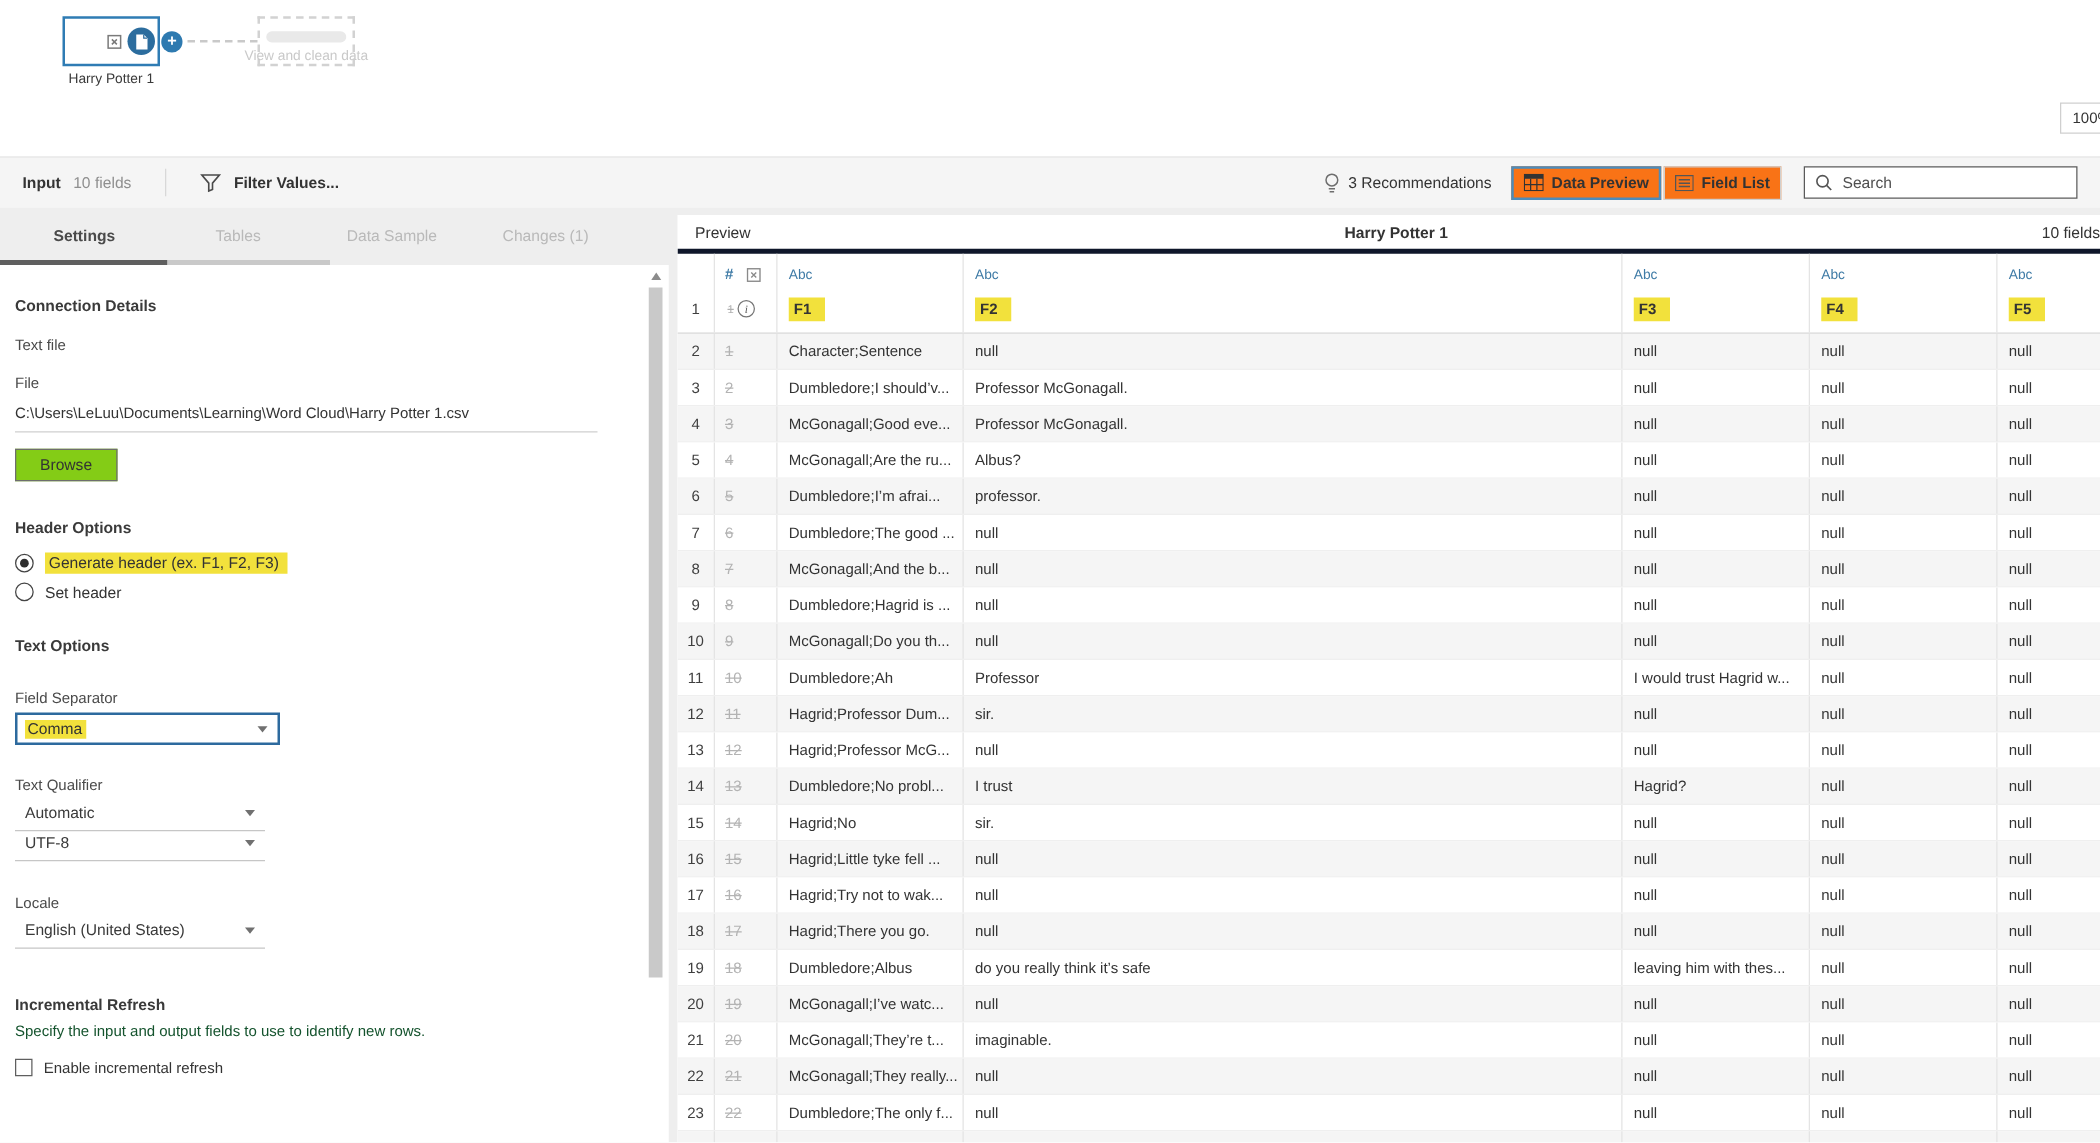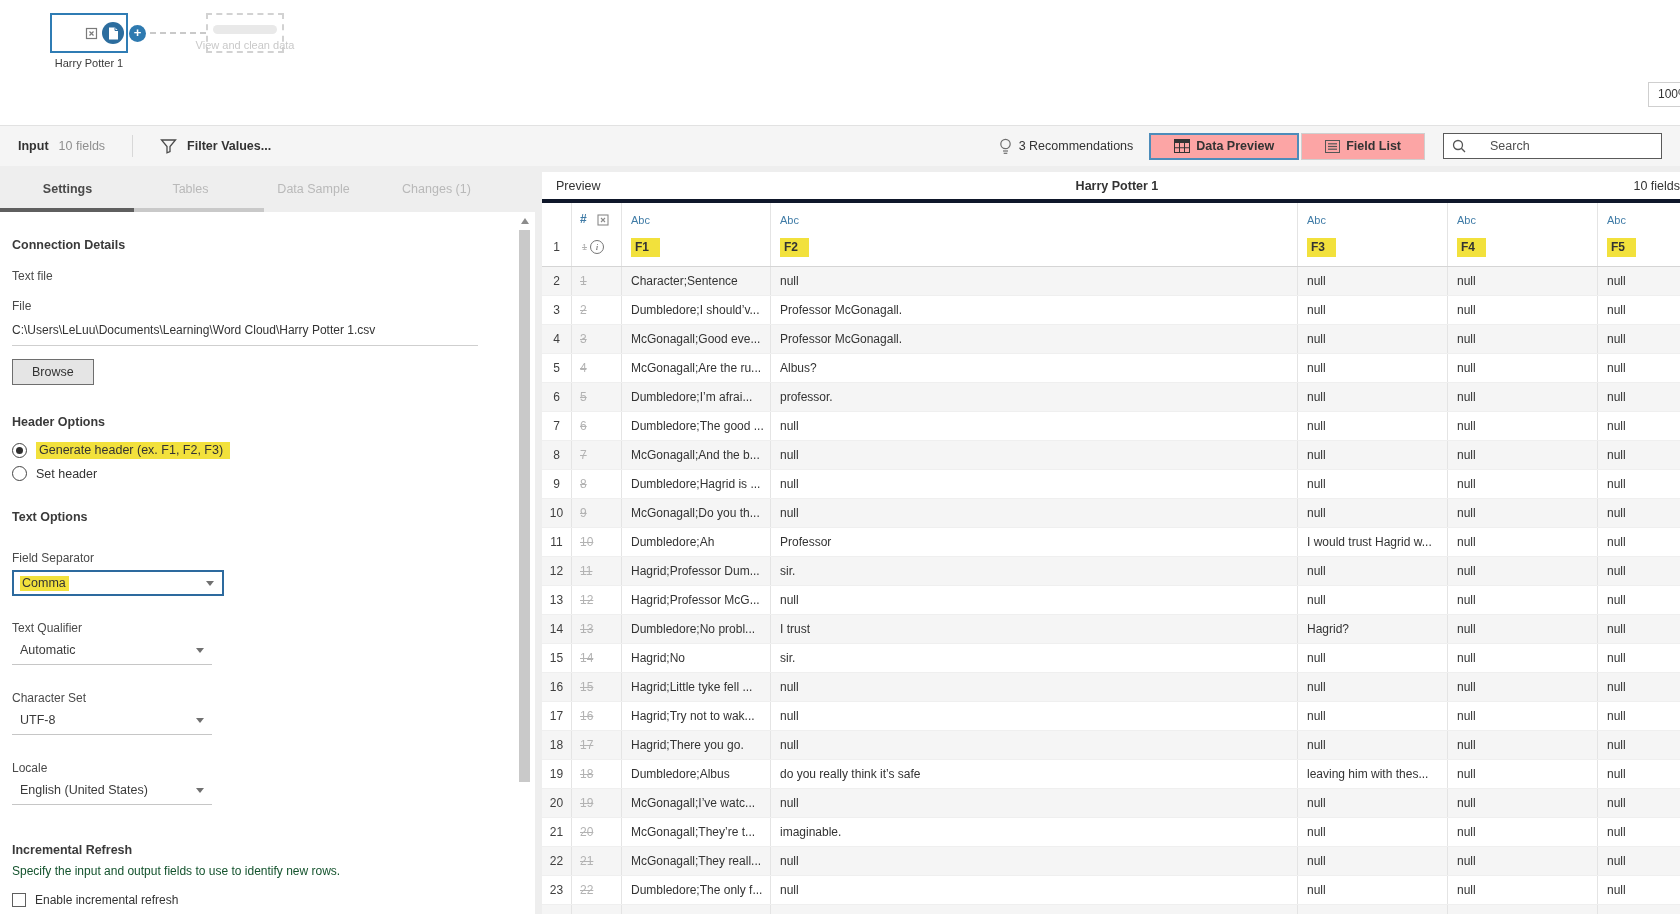--- a/index.html
+++ b/index.html
@@ -20,45 +20,45 @@
   .zoom-box { position:absolute; left:1648px; top:82px; width:62px; height:25px; border:1px solid #cfcfcf; background:#fff; font-size:12px; line-height:23px; padding-left:9px; color:#333; }
 
   
   .toolbar { height:41px; background:#f5f5f5; border-top:1px solid #e2e2e2; display:flex; align-items:center; padding:0 18px; }
   .tb-input { font-weight:700; font-size:12.5px; }
   .tb-fields { color:#8f8f8f; font-size:12.5px; margin-left:10px; }
   .tb-divider { width:1px; height:22px; background:#d8d8d8; margin:0 27px; }
   .tb-filter { font-weight:700; font-size:12.5px; margin-left:10px; }
   .tb-right { margin-left:auto; display:flex; align-items:center; }
   .tb-reco { font-size:12.5px; margin:0 16px 0 6px; }
-  .btn-toggle { height:27px; display:flex; align-items:center; gap:6px; padding:0 23px; background:#fca5a5; font-weight:700; font-size:12.5px; border:1px solid #cfcfcf; cursor:pointer; }
+  .btn-toggle { height:27px; display:flex; align-items:center; gap:6px; padding:0 8px; background:#f97316; font-weight:700; font-size:12.5px; border:1px solid #cfcfcf; cursor:pointer; }
   .btn-toggle.active { border:2px solid #4d8cba; }
   .btn-toggle + .btn-toggle { margin-left:2px; }
-  .search-box { width:219px; height:26px; border:1.5px solid #5a5a5a; background:#fff; display:flex; align-items:center; padding:0 8px; gap:24px; margin-left:18px; }
+  .search-box { width:219px; height:26px; border:1.5px solid #5a5a5a; background:#fff; display:flex; align-items:center; padding:0 8px; gap:8px; margin-left:18px; }
   .search-box input { border:none; outline:none; flex:1; font-size:12.5px; font-family:inherit; background:transparent; color:#333; }
   .search-box input::placeholder { color:#4f4f4f; opacity:1; }
 
   
   .content { display:flex; height:748px; background:#eee; }
   .left-panel { width:535px; position:relative; flex:none; }
   .tab-bar { height:46px; position:relative; display:flex; padding-left:6px; }
   .tab { width:123px; display:flex; align-items:center; justify-content:center; font-size:12.5px; color:#b9b9b9; cursor:pointer; }
   .tab.active { color:#4a4a4a; font-weight:700; }
   .tab-underline-dark { position:absolute; bottom:0; left:0; width:134px; height:4px; background:#5f5f5f; }
   .tab-underline-grey { position:absolute; bottom:0; left:134px; width:130px; height:4px; background:#c9c9c9; }
   .panel-body { position:absolute; top:46px; left:0; right:0; bottom:0; background:#fff; padding:26px 14px 0 12px; overflow:hidden; }
   .scrollbar { position:absolute; top:4px; right:5px; width:11px; bottom:0; }
   .scroll-arrow { width:0; height:0; border-left:4px solid transparent; border-right:4px solid transparent; border-bottom:6px solid #8c8c8c; margin:2px auto 6px; }
   .scroll-thumb { width:11px; height:552px; background:#c9c9c9; }
 
   .sec-title { font-size:12.5px; font-weight:700; color:#3a3a3a; }
   .lbl { font-size:12px; color:#4a4a4a; }
   .mb17 { margin-bottom:17px; } .mb16 { margin-bottom:16px; } .mb10 { margin-bottom:10px; }
   .file-path { font-size:12px; color:#333; width:466px; padding-bottom:8px; border-bottom:1px solid #cfcfcf; white-space:nowrap; overflow:hidden; margin-bottom:13px; }
-  .btn-browse { display:inline-block; border:1px solid #6e6e6e; background:#e5e5e5; font-size:12.5px; color:#333; padding:5px 19px; margin-bottom:30px; cursor:pointer; }
+  .btn-browse { display:inline-block; border:1px solid #6e6e6e; background:#84cc16; font-size:12.5px; color:#333; padding:5px 19px; margin-bottom:30px; cursor:pointer; }
   .radio-row { display:flex; align-items:center; gap:9px; height:23px; font-size:12.5px; color:#333; }
   .radio { width:15px; height:15px; border:1.5px solid #444; border-radius:50%; position:relative; background:#fff; flex:none; }
   .radio.sel::after { content:""; position:absolute; inset:3px; background:#2f2f2f; border-radius:50%; }
   .hl { background:#f2e13c; }
   .radio-hl { padding:1px 7px 2px 3px; }
   .mt25 { margin-top:25px; } .mt27 { margin-top:27px; } .mt26 { margin-top:26px; } .mt38 { margin-top:38px; }
   .mb5 { margin-bottom:5px; } .mb6 { margin-bottom:6px; } .mb7 { margin-bottom:7px; } .mb15 { margin-bottom:15px; }
   .select-strong { width:212px; height:26px; border:2px solid #2d6a9e; background:#fff; display:flex; align-items:center; padding:0 8px 0 6px; cursor:pointer; }
   .select-strong .val { font-size:12.5px; padding:0 3px 1px 2px; }
   .caret { margin-left:auto; width:0; height:0; border-left:4.5px solid transparent; border-right:4.5px solid transparent; border-top:5px solid #707070; }
@@ -209,21 +209,20 @@
         <span class="val hl">Comma</span>
         <span class="caret"></span>
       </div>
 
       <div class="lbl mt25 mb6">Text Qualifier</div>
       <div class="select-line">
         <span>Automatic</span>
         <span class="caret"></span>
       </div>
 
-      <div class="lbl mt26 mb6">Character Set</div>
       <div class="select-line">
         <span>UTF-8</span>
         <span class="caret"></span>
       </div>
 
       <div class="lbl mt26 mb6">Locale</div>
       <div class="select-line">
         <span>English (United States)</span>
         <span class="caret"></span>
       </div>
@@ -480,21 +479,21 @@
           <div class="cell strike w-strike">20</div>
           <div class="cell w-f1">McGonagall;They’re t...</div>
           <div class="cell w-f2">imaginable.</div>
           <div class="cell w-f3">null</div>
           <div class="cell w-f4">null</div>
           <div class="cell w-f5">null</div>
         </div>
         <div class="grid-row alt">
           <div class="cell num w-num">22</div>
           <div class="cell strike w-strike">21</div>
-          <div class="cell w-f1">McGonagall;They reall...</div>
+          <div class="cell w-f1">McGonagall;They really...</div>
           <div class="cell w-f2">null</div>
           <div class="cell w-f3">null</div>
           <div class="cell w-f4">null</div>
           <div class="cell w-f5">null</div>
         </div>
         <div class="grid-row">
           <div class="cell num w-num">23</div>
           <div class="cell strike w-strike">22</div>
           <div class="cell w-f1">Dumbledore;The only f...</div>
           <div class="cell w-f2">null</div>

